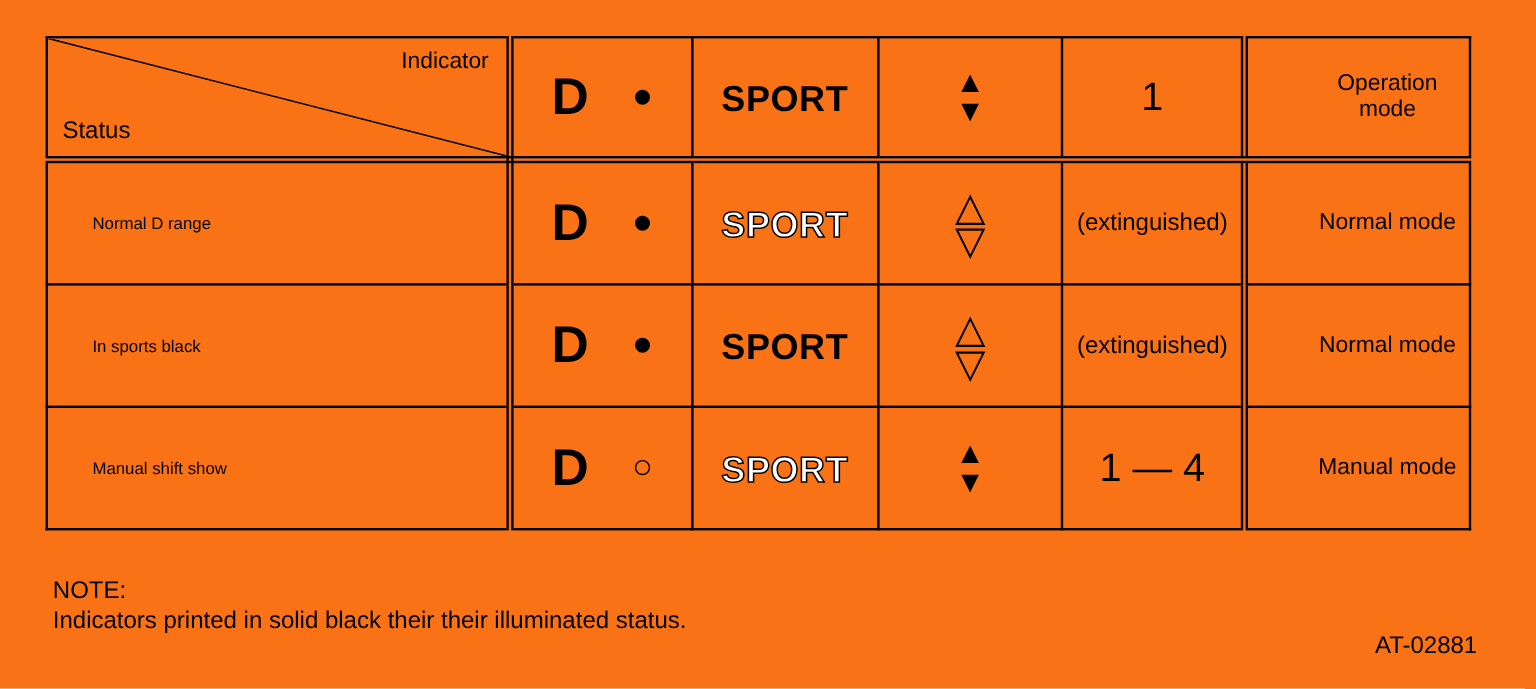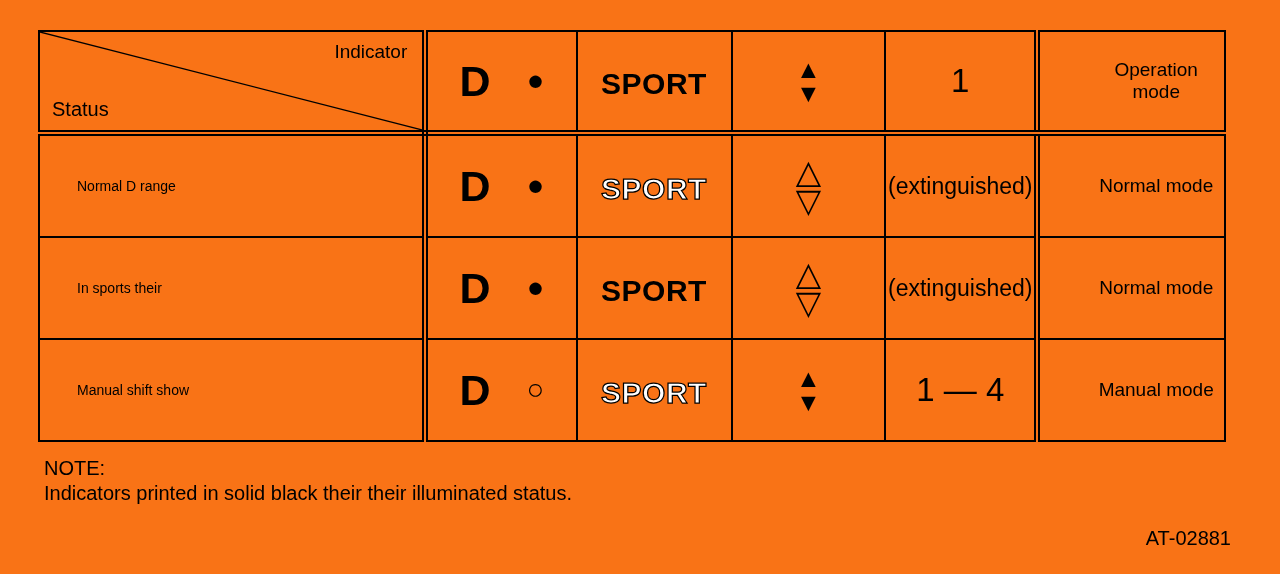--- a/index.html
+++ b/index.html
@@ -73,27 +73,27 @@
   text.sport-outline { fill: #fff; stroke: #000; stroke-width: 1.25px; }
 
   
   .tristack { display: flex; flex-direction: column; align-items: center; }
   .tri { display: block; line-height: 1; }
   .tri-solid   { font-size: 25px; line-height: 24px; }
   .tri-outline { font-size: 33px; line-height: 29px; }
 
   
   .gear-big   { font-size: 33px; }
-  .gear-small { font-size: 23px; }
+  .gear-small { font-size: 20px; }
 
   
   td.opcell { font-size: 19px; padding-left: 48px; }
 
   
-  .note { position: absolute; left: 44px; top: 456px; font-size: 20px; line-height: 25px; }
+  .note { position: absolute; left: 44px; top: 480px; font-size: 20px; line-height: 25px; }
   .figure-code { position: absolute; right: 49px; top: 527px; font-size: 20px; }
 </style>
 </head>
 <body>
 
 <div class="page">
 
   <table class="ind-table">
     <colgroup>
       <col style="width:383px">
@@ -164,21 +164,21 @@
         <td>
           <span class="gear-small">(extinguished)</span>
         </td>
         <td class="opcell dbl-l">
           <span>Normal mode</span>
         </td>
       </tr>
 
       <tr class="drow">
         <td class="statuscell dbl-r">
-          <span>In sports their</span>
+          <span>In sports black</span>
         </td>
         <td>
           <div class="dwrap">
             <span class="d-letter">D</span>
             <span class="circle">●</span>
           </div>
         </td>
         <td>
           <svg class="sport" width="112" height="34" viewBox="0 0 112 34">
             <text class="sport-solid" x="56" y="19" text-anchor="middle" dominant-baseline="central">SPORT</text>

